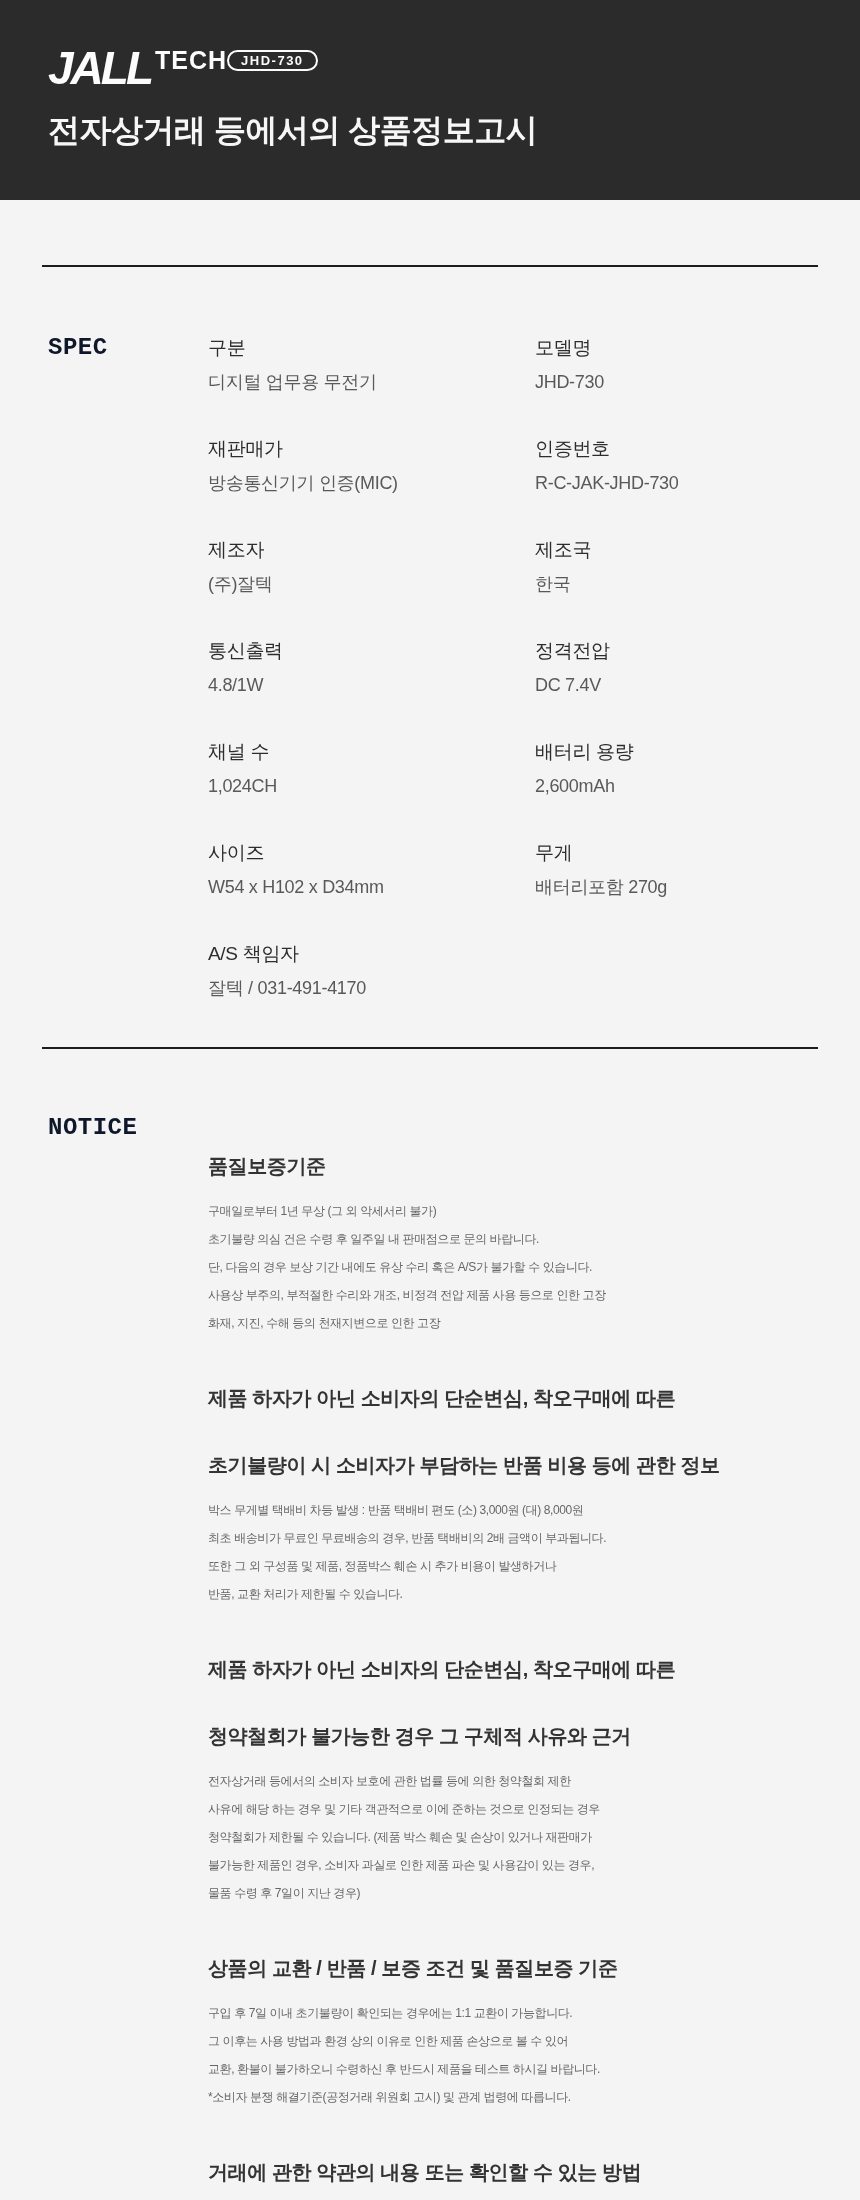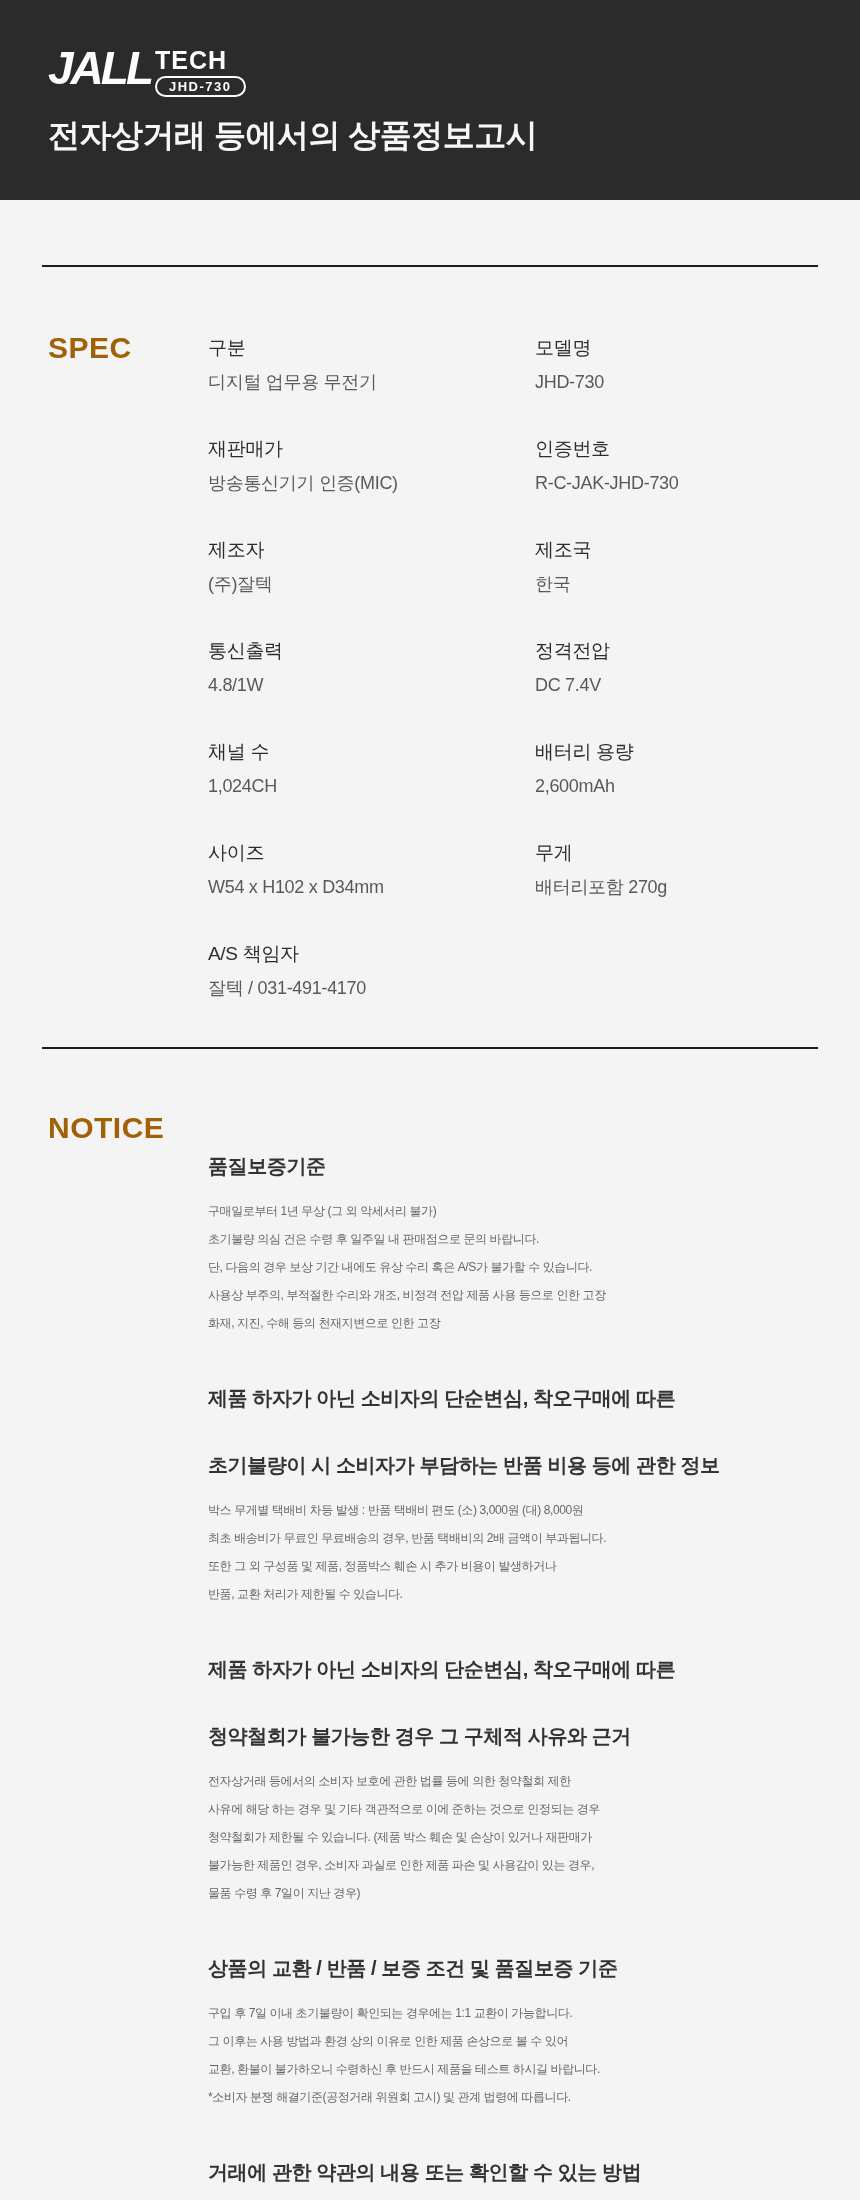--- a/index.html
+++ b/index.html
@@ -29,21 +29,20 @@
   .logo-main {
     font-size: 46px;
     font-weight: 800;
     font-style: italic;
     letter-spacing: -3px;
     line-height: 48px;
     color: #fcfcfc;
   }
   .logo-right {
     display: flex;
-    flex-direction: column;
     align-items: flex-start;
     margin-left: 4px;
     padding-top: 3px;
   }
   .logo-sub {
     font-size: 25px;
     font-weight: 800;
     letter-spacing: 1px;
     line-height: 26px;
     color: #fcfcfc;
@@ -77,25 +76,26 @@
 
   
   .section {
     display: flex;
     padding-left: 48px;
     padding-right: 42px;
   }
   .section-heading {
     width: 160px;
     flex: 0 0 160px;
-    font-size: 30px;
+    font-size: 24px;
     font-weight: 800;
     letter-spacing: 0.5px;
-    color: #a16207;
+    color: #0f172a;
     line-height: 30px;
+    font-family: Liberation Mono, monospace;
   }
 
   
   .section.spec { padding-top: 66px; padding-bottom: 46px; }
   .spec-grid {
     flex: 1;
     display: grid;
     grid-template-columns: 327px 1fr;
     row-gap: 42px;
     padding-top: 3px;

